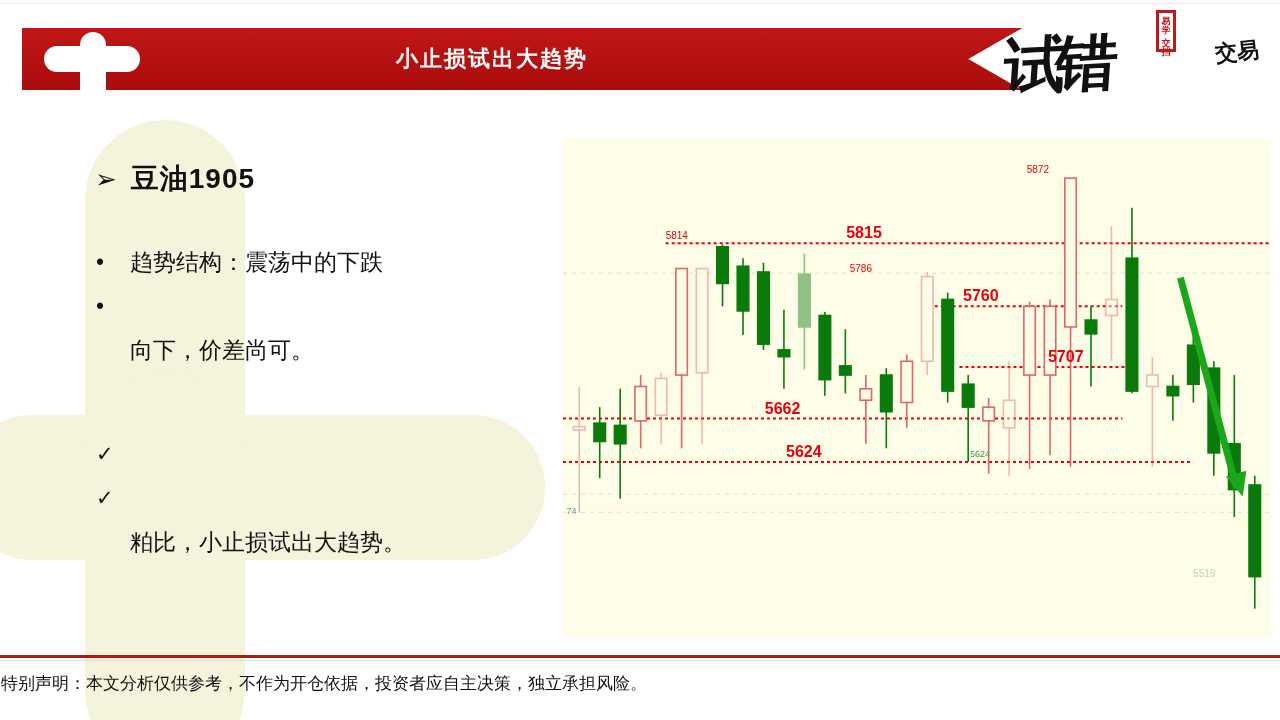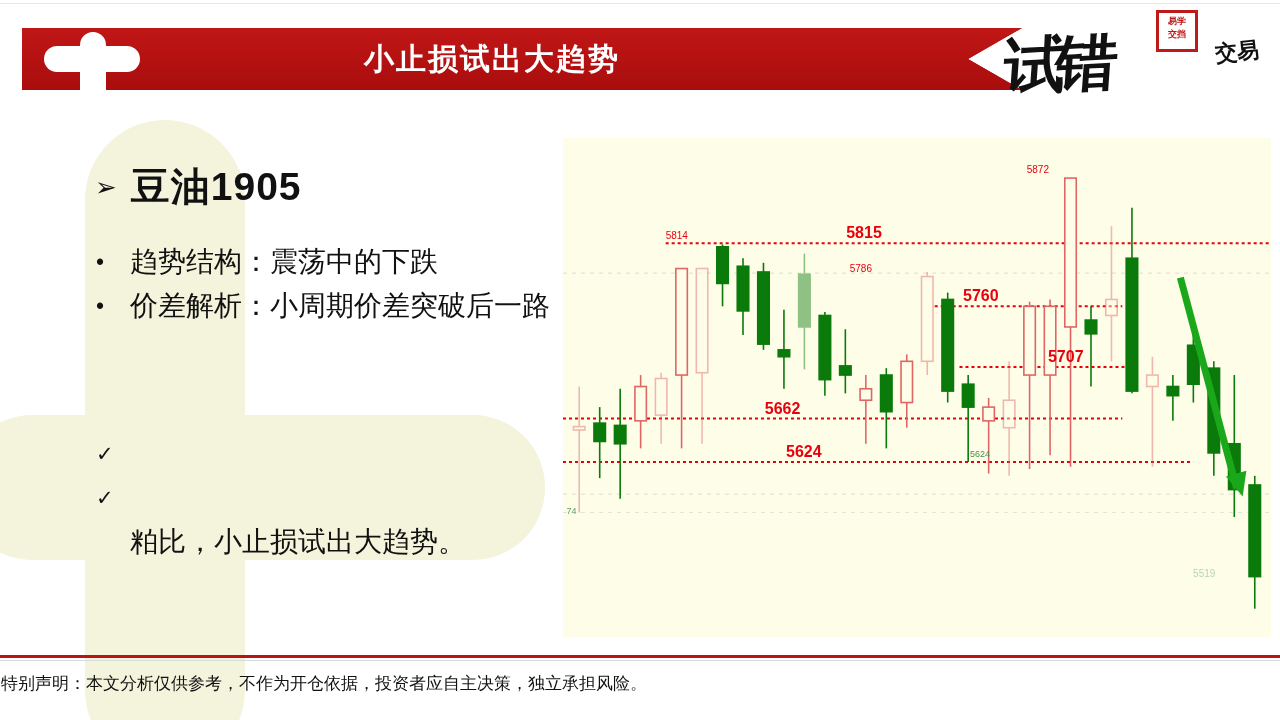--- a/index.html
+++ b/index.html
@@ -15,55 +15,55 @@
   .cream-v2{left:125px;top:250px;width:160px;height:400px;border-radius:80px;}
 
   
   .banner{position:absolute;left:22px;top:28px;width:1000px;height:62px;
           background:#b81414;z-index:2;
           clip-path:polygon(0 0, 100% 0, 100% 0, 94.6% 50%, 100% 100%, 0 100%);}
   .banner-grad{position:absolute;inset:0;
           background:linear-gradient(180deg,#c01616 0%,#b41111 55%,#a90d0d 100%);}
   .banner-title{position:absolute;left:0;top:0;width:1000px;height:62px;
           display:flex;align-items:center;justify-content:center;
-          color:#ffffff;font-size:30px;font-weight:bold;letter-spacing:2px;
+          color:#ffffff;font-size:22px;font-weight:bold;letter-spacing:2px;
           padding-right:60px;box-sizing:border-box;}
   
   .plus-knock{position:absolute;z-index:3;background:#ffffff;}
   .plus-knock.h{left:44px;top:46px;width:96px;height:26px;border-radius:13px;}
   .plus-knock.v{left:80px;top:32px;width:26px;height:72px;border-radius:13px;}
 
   
   .logo{position:absolute;right:16px;top:4px;width:260px;height:112px;z-index:4;}
   .logo-cal{position:absolute;left:0;top:8px;width:200px;height:100px;
             font-family:"DejaVu Serif","Liberation Serif",serif;
             font-size:62px;color:#111;font-weight:bold;
             letter-spacing:-10px;line-height:100px;
             transform:skewX(-7deg) rotate(-3deg);white-space:nowrap;overflow:hidden;}
   .logo-small{position:absolute;right:4px;top:34px;width:46px;
             font-family:"DejaVu Serif","Liberation Serif",serif;
             font-size:22px;color:#111;font-weight:bold;line-height:26px;
             transform:rotate(-6deg);text-align:center;}
-  .logo-seal{position:absolute;left:152px;top:6px;width:42px;height:42px;
+  .logo-seal{position:absolute;left:152px;top:6px;width:20px;height:42px;
             border:3px solid #bf1a1a;background:#ffffff;box-sizing:border-box;}
   .logo-seal span{display:block;color:#bf1a1a;font-size:9px;line-height:9px;
             font-family:"DejaVu Serif","Liberation Serif",serif;font-weight:bold;
             text-align:center;padding-top:4px;letter-spacing:0px;}
 
   
   .content{position:absolute;left:0;top:0;width:560px;height:650px;z-index:5;}
   .h-title{position:absolute;left:95px;top:160px;display:flex;align-items:center;gap:14px;}
   .h-arrow{font-size:26px;color:#111;line-height:1;}
-  .h-text{font-size:39px;font-weight:bold;color:#111;letter-spacing:1px;}
+  .h-text{font-size:28px;font-weight:bold;color:#111;letter-spacing:1px;}
 
   .bullets{position:absolute;left:90px;top:243px;width:470px;}
   .b-row{display:flex;align-items:flex-start;margin-bottom:6px;}
   .b-mark{width:34px;flex:0 0 34px;font-size:23px;color:#111;line-height:38px;text-align:left;padding-left:6px;}
   .b-mark.chk{font-size:21px;}
-  .b-text{font-size:28px;color:#111;line-height:38px;letter-spacing:0px;}
+  .b-text{font-size:23px;color:#111;line-height:38px;letter-spacing:0px;}
   .bullets2{position:absolute;left:90px;top:435px;width:470px;}
 
   
   .chart{position:absolute;left:563px;top:138px;width:708px;height:499px;
          background:#fdfde8;z-index:1;overflow:hidden;}
   .chart svg{display:block;}
 
   
   .foot-rule{position:absolute;left:0;top:655px;width:1280px;height:3px;
              background:#b81414;z-index:6;}
@@ -110,21 +110,24 @@
       <span class="h-text">豆油1905</span>
     </div>
 
     <div class="bullets">
       <div class="b-row">
         <span class="b-mark">•</span>
         <span class="b-text">趋势结构：震荡中的下跌</span>
       </div>
       <div class="b-row">
         <span class="b-mark">•</span>
-        <span class="b-text">价差解析：小周期价差突破后一路</span>
+      </div>
+      <div class="b-row">
+        <span class="b-mark"></span>
+        <span class="b-text">向下，价差尚可。</span>
       </div>
     </div>
 
     <div class="bullets2">
       <div class="b-row">
         <span class="b-mark chk">✓</span>
       </div>
       <div class="b-row">
         <span class="b-mark chk">✓</span>
       </div>

